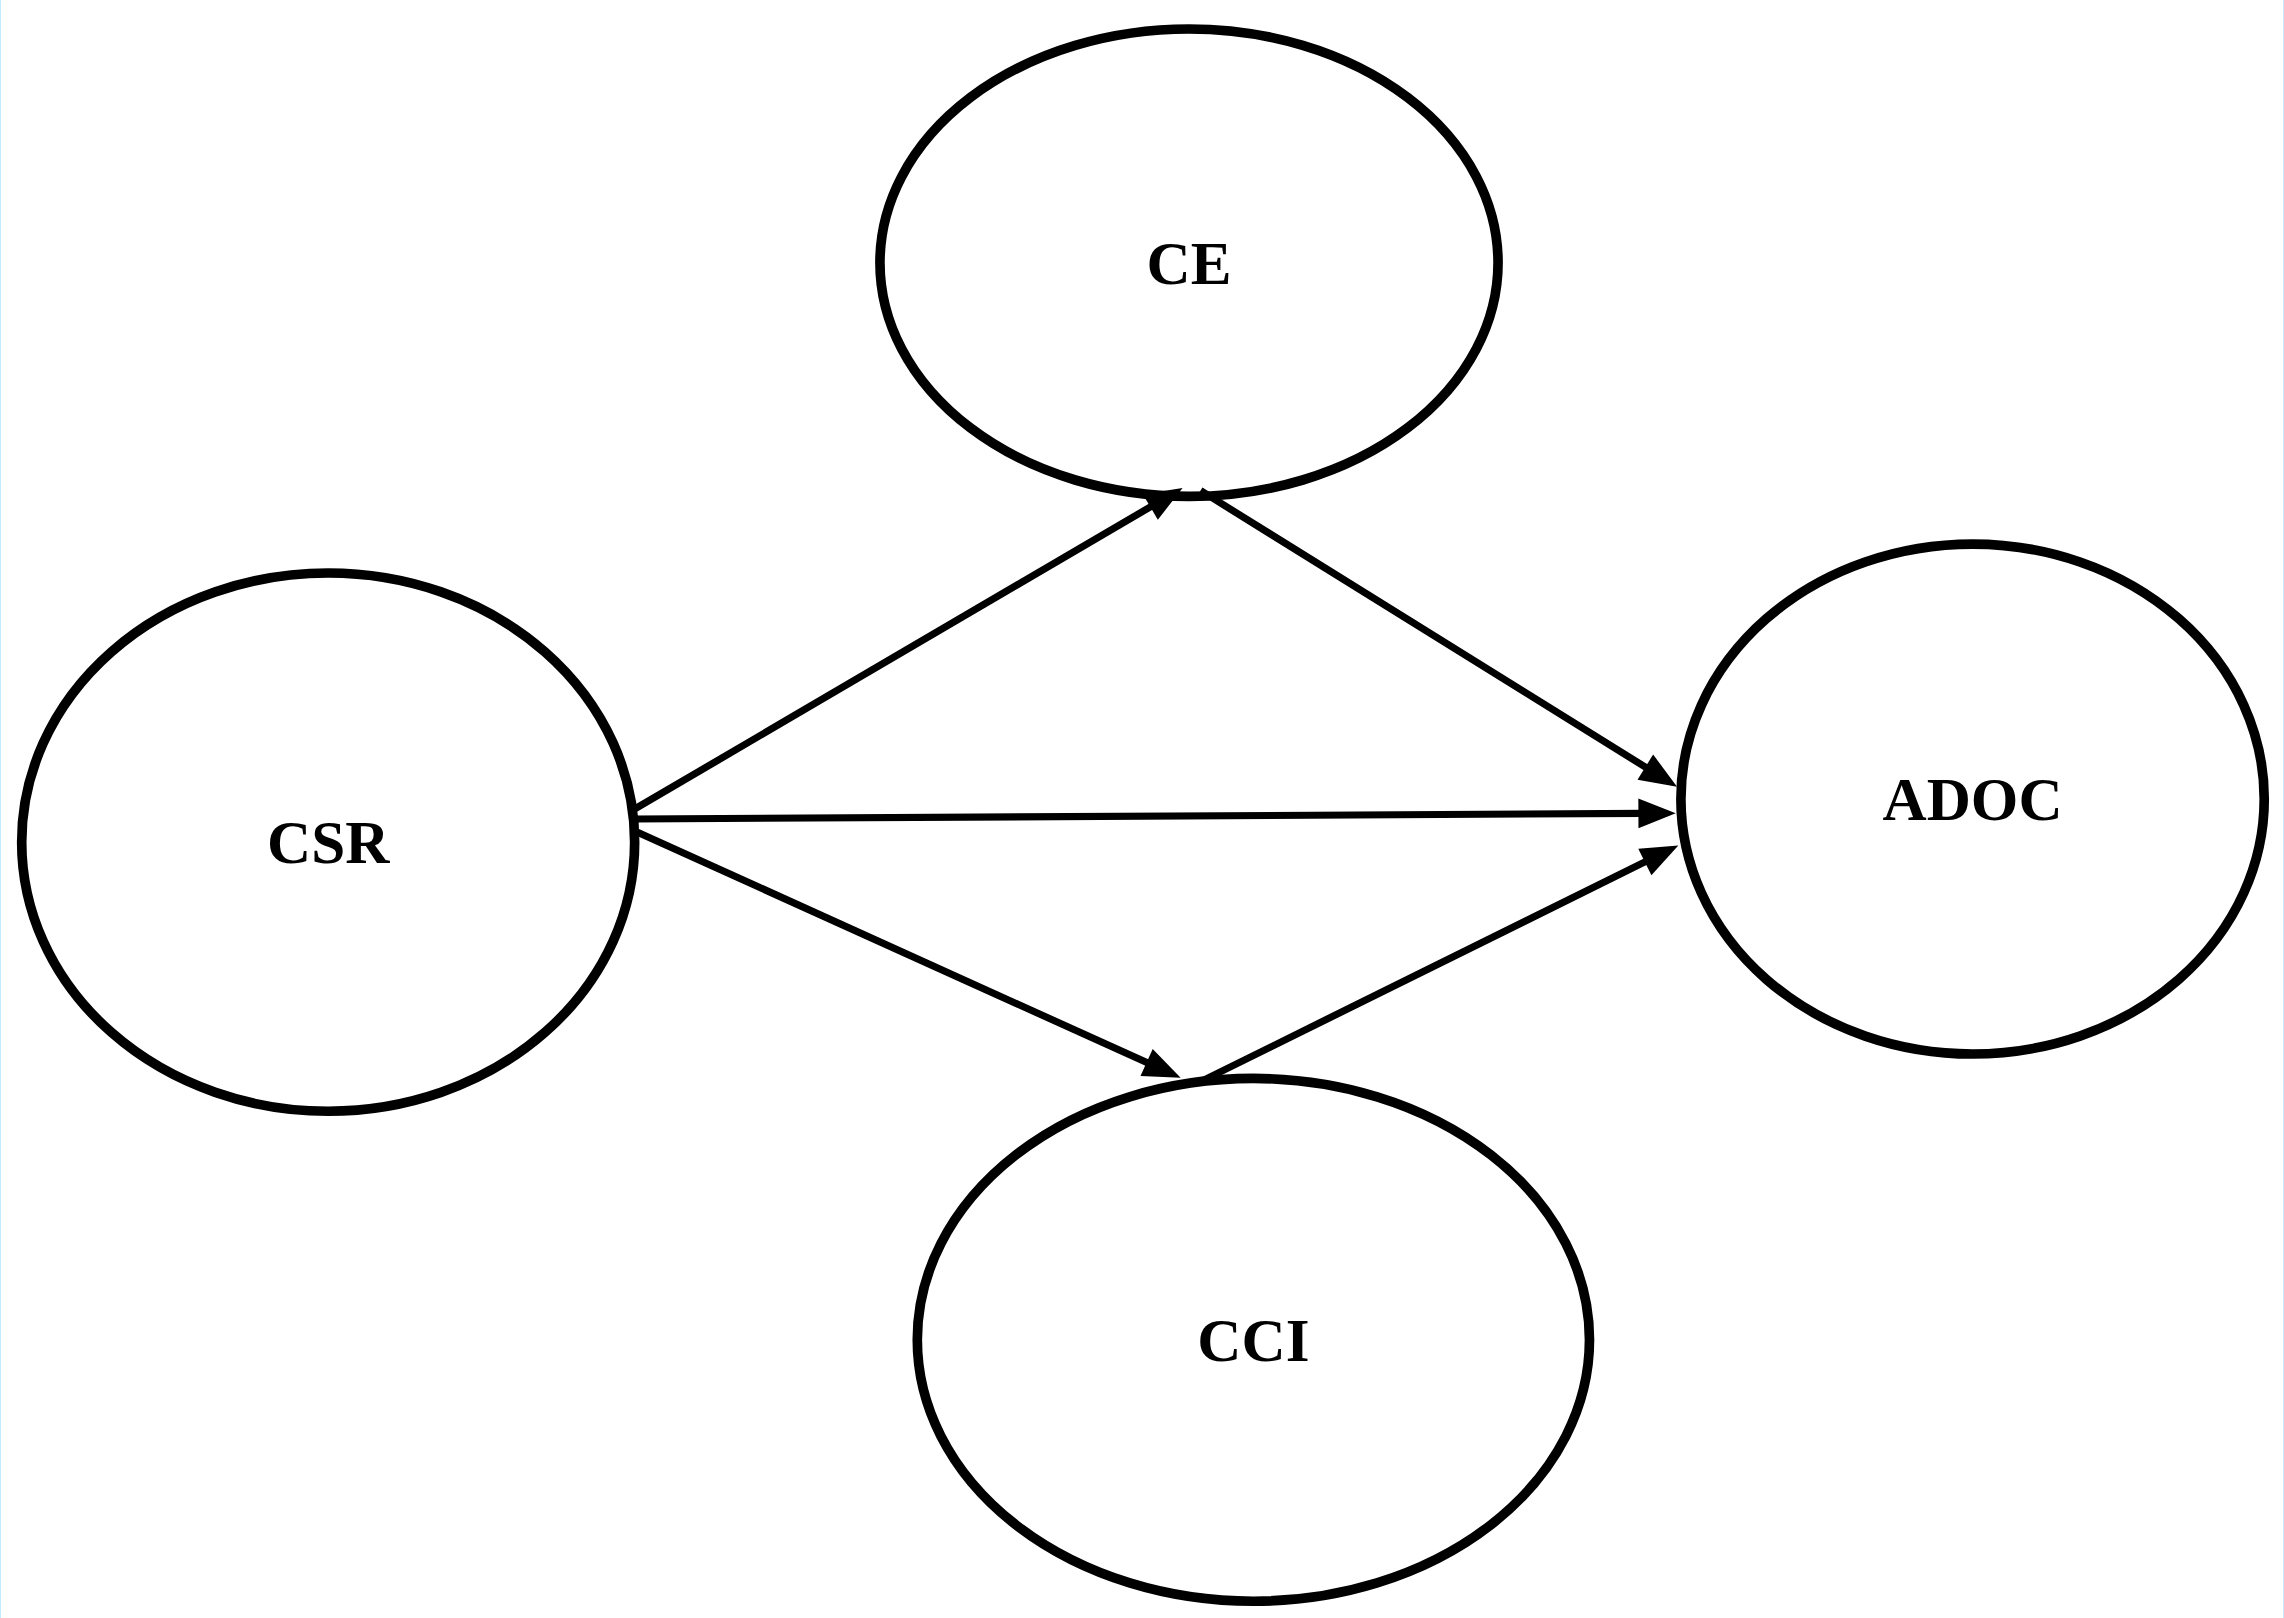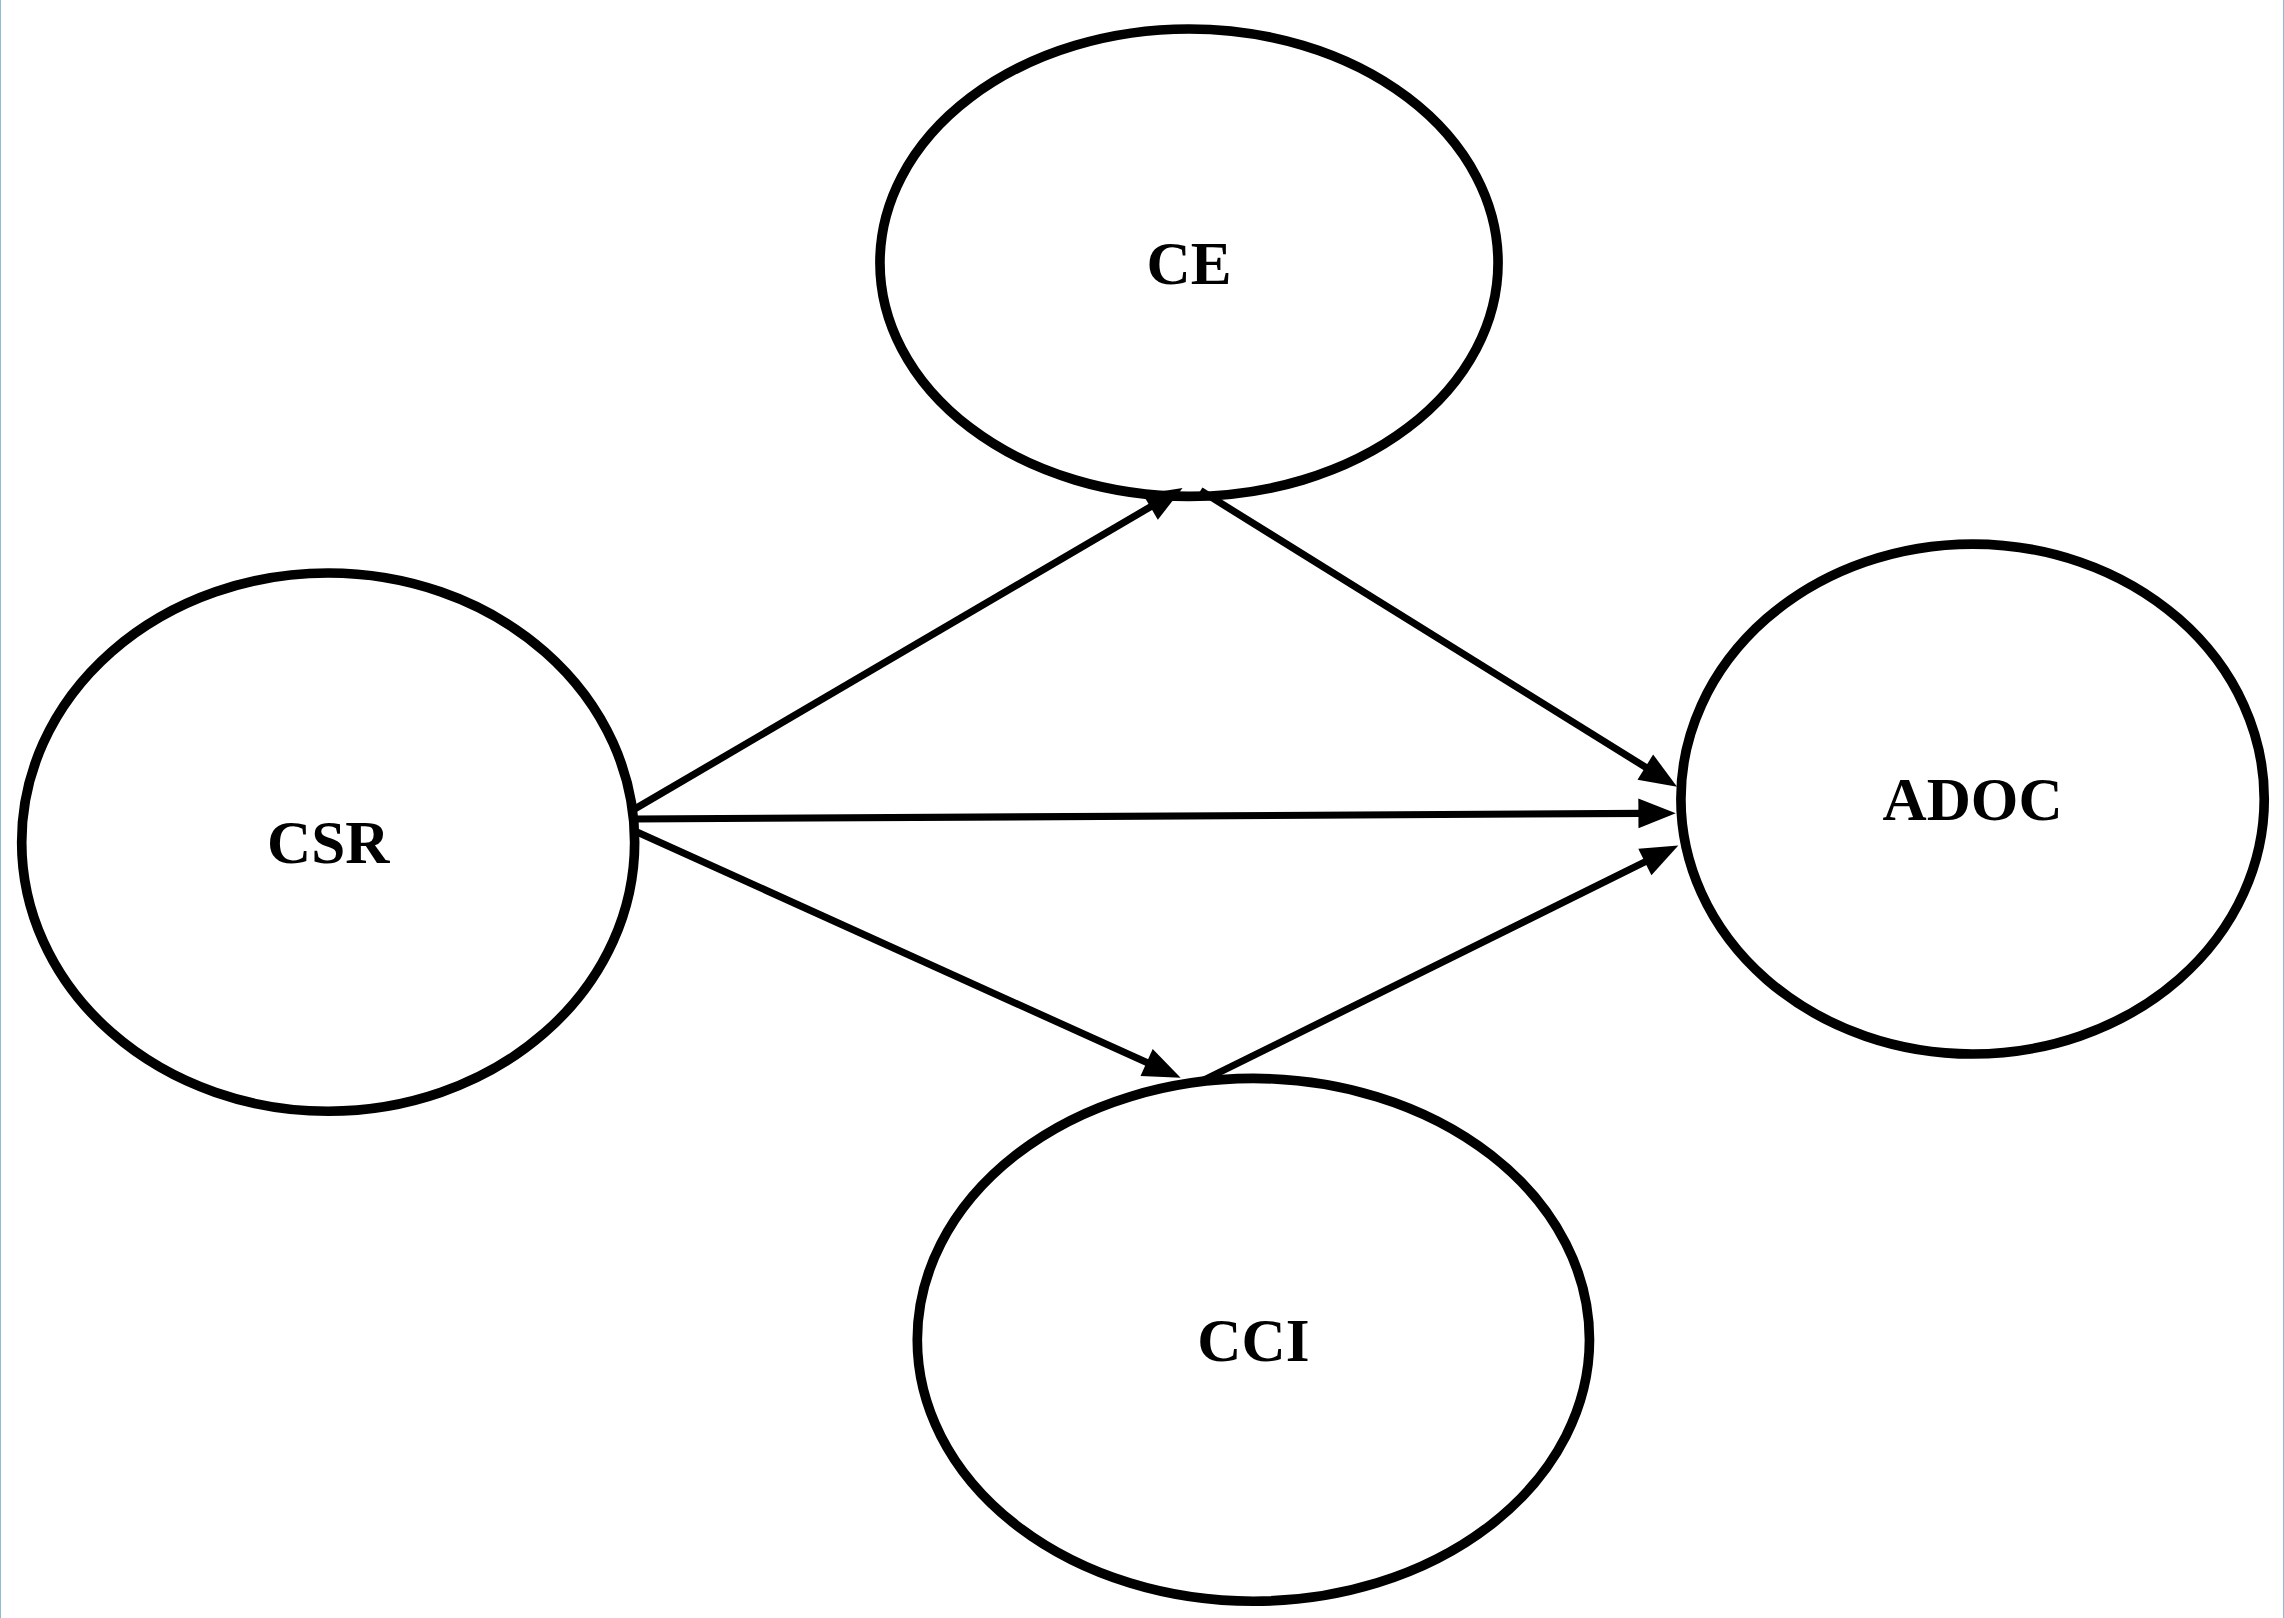--- a/index.html
+++ b/index.html
@@ -8,21 +8,21 @@
     background: #ffffff;
     width: 100%;
     height: 100%;
   }
   .stage {
     width: 100vw;
     height: 100vh;
     display: flex;
     align-items: center;
     justify-content: flex-start;
-    background: #0369a1;
+    background: #7dd3fc;
   }
   svg.diagram {
     width: 100vw;
     height: 100vh;
     display: block;
   }
   .node-ellipse {
     fill: #ffffff;
   }
   .node-label {

